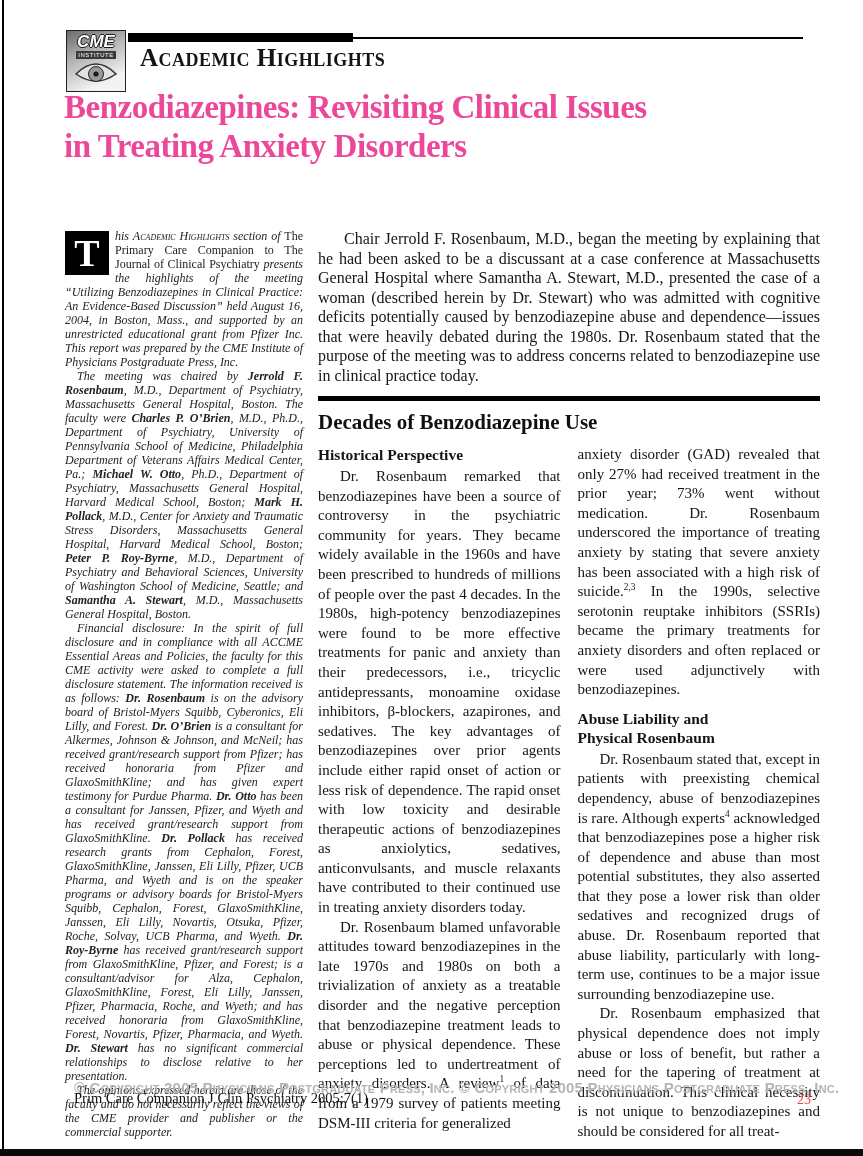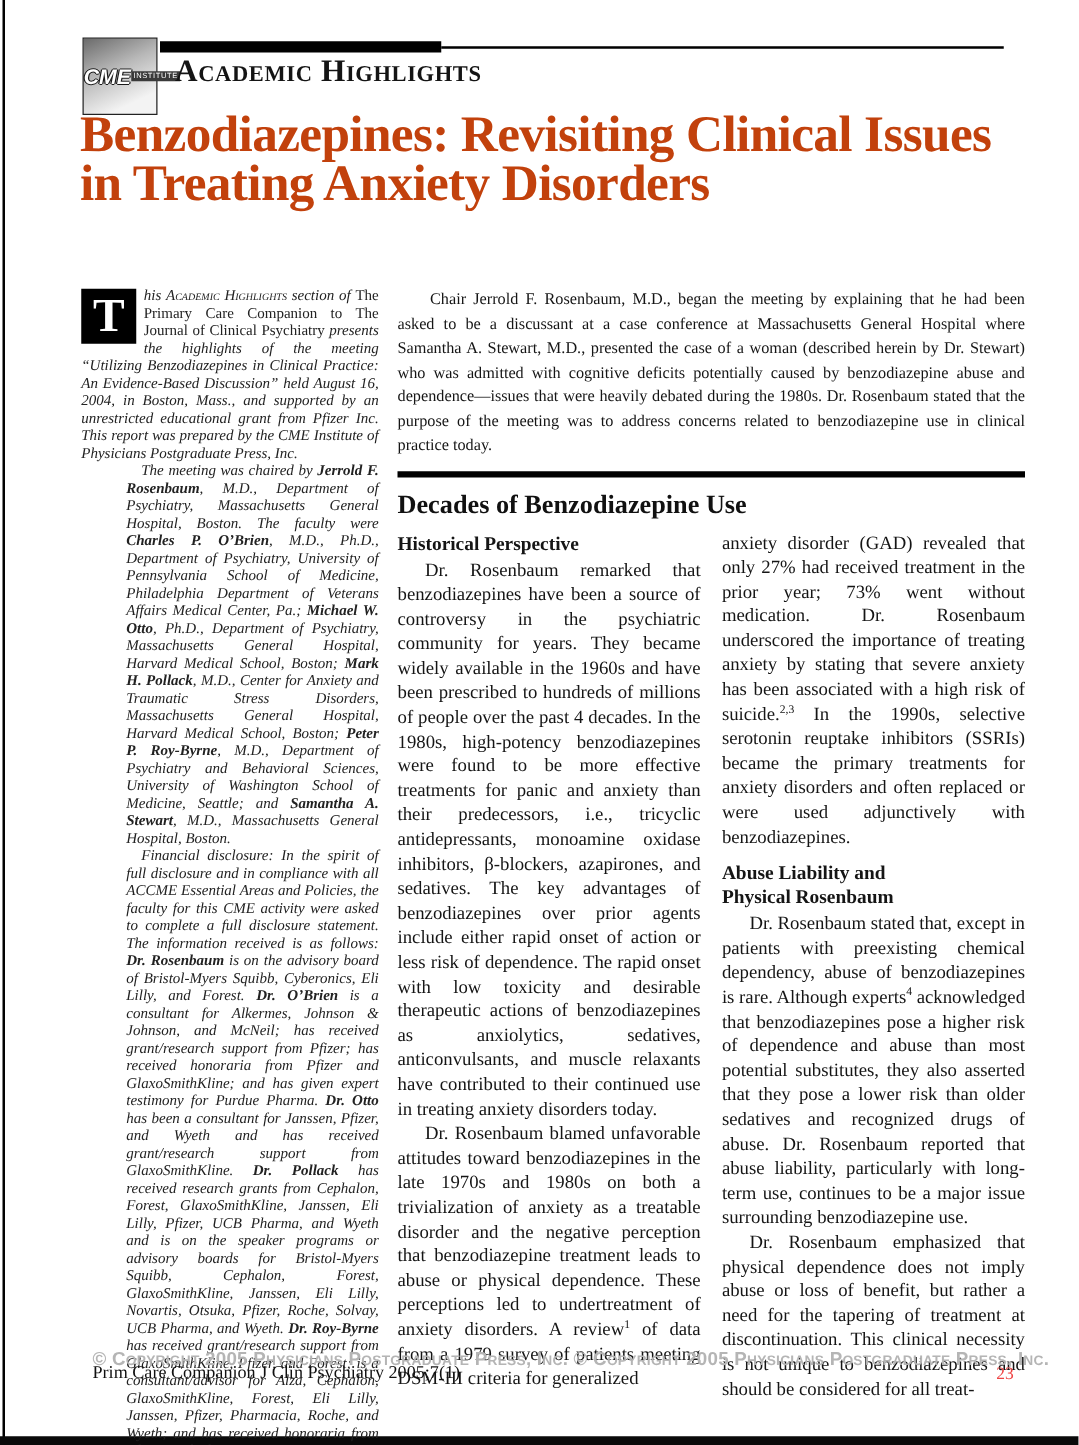--- a/index.html
+++ b/index.html
@@ -4,50 +4,50 @@
 <style>
   html,body{margin:0;padding:0;background:#fff;}
   .page{position:relative;width:863px;height:1156px;background:#fff;overflow:hidden;
         font-family:"Liberation Serif",serif;color:#1b1b1b;}
   .edge-left{position:absolute;left:2px;top:0;width:2px;height:1156px;background:#000;}
   .edge-bottom{position:absolute;left:0;top:1149px;width:863px;height:7px;background:#0a0a0a;}
 
   
   .logo{position:absolute;left:66px;top:30px;width:60px;height:62px;border:1px solid #222;
         background:linear-gradient(155deg,#6b6b6b 0%,#b8b8b8 40%,#f3f3f3 80%);
-        display:flex;flex-direction:row;align-items:center;box-sizing:border-box;}
+        display:flex;flex-direction:column;align-items:center;box-sizing:border-box;}
   .logo-cme{font-family:"Liberation Sans",sans-serif;font-weight:bold;font-style:italic;
         font-size:17px;line-height:18px;color:#fff;margin-top:2px;
         text-shadow:-1px 0 #1a1a1a,1px 0 #1a1a1a,0 -1px #1a1a1a,0 1px #1a1a1a;}
   .logo-inst{font-family:"Liberation Sans",sans-serif;font-size:6px;line-height:8px;
         color:#fff;background:#3a3a3a;padding:0 2px;letter-spacing:.5px;}
   .logo-eye{margin-top:2px;}
   .bar-thick{position:absolute;left:128px;top:33px;width:225px;height:9px;background:#000;}
   .bar-thin{position:absolute;left:353px;top:37px;width:450px;height:2px;background:#000;}
   .banner-label{position:absolute;left:140px;top:44px;font-variant:small-caps;font-weight:bold;
         font-size:25px;letter-spacing:.5px;color:#141414;}
 
-  h1.title{position:absolute;left:64px;top:88px;margin:0;font-size:41px;line-height:39px;
-        font-weight:bold;letter-spacing:-.5px;color:#c2410c;}
+  h1.title{position:absolute;left:64px;top:88px;margin:0;font-size:33px;line-height:39px;
+        font-weight:bold;letter-spacing:-.5px;color:#ec4899;}
 
   
   .sidebar{position:absolute;left:65px;top:229px;width:238px;font-style:italic;
         font-size:12px;line-height:14px;text-align:justify;color:#222;}
   .sidebar p{margin:0;}
-  .sidebar p.ind{text-indent:12px;margin-left:36px;}
+  .sidebar p.ind{text-indent:12px;}
   .dropcap{float:left;width:44px;height:44px;background:#000;color:#fff;font-style:normal;
         font-weight:bold;font-size:38px;line-height:44px;text-align:center;margin:2px 6px 1px 0;}
   .seg-b{font-weight:bold;}
   .seg-sc{font-variant:small-caps;}
   .seg-rm{font-style:normal;}
   sup{font-size:.62em;line-height:0;vertical-align:super;font-family:Liberation Serif, serif;}
 
   
   .main{position:absolute;left:318px;top:229px;width:502px;}
-  .intro{margin:0;font-size:13px;line-height:19.5px;text-align:justify;text-indent:26px;color:#151515;}
+  .intro{margin:0;font-size:16px;line-height:19.5px;text-align:justify;text-indent:26px;color:#151515;}
   .rule-thick{height:5px;background:#000;margin-top:11px;}
   h2.sect{margin:9px 0 10px 0;font-size:21px;font-weight:bold;color:#111;}
   .cols{display:flex;gap:17px;}
   .col{flex:1;font-size:15px;line-height:19.6px;text-align:justify;color:#151515;}
   .col p{margin:0;}
   .col p.ind{text-indent:22px;}
   h3.sub{margin:0 0 3px 0;font-size:15.5px;font-weight:bold;line-height:19px;}
   h3.sub2{margin:9px 0 3px 0;}
 
   

